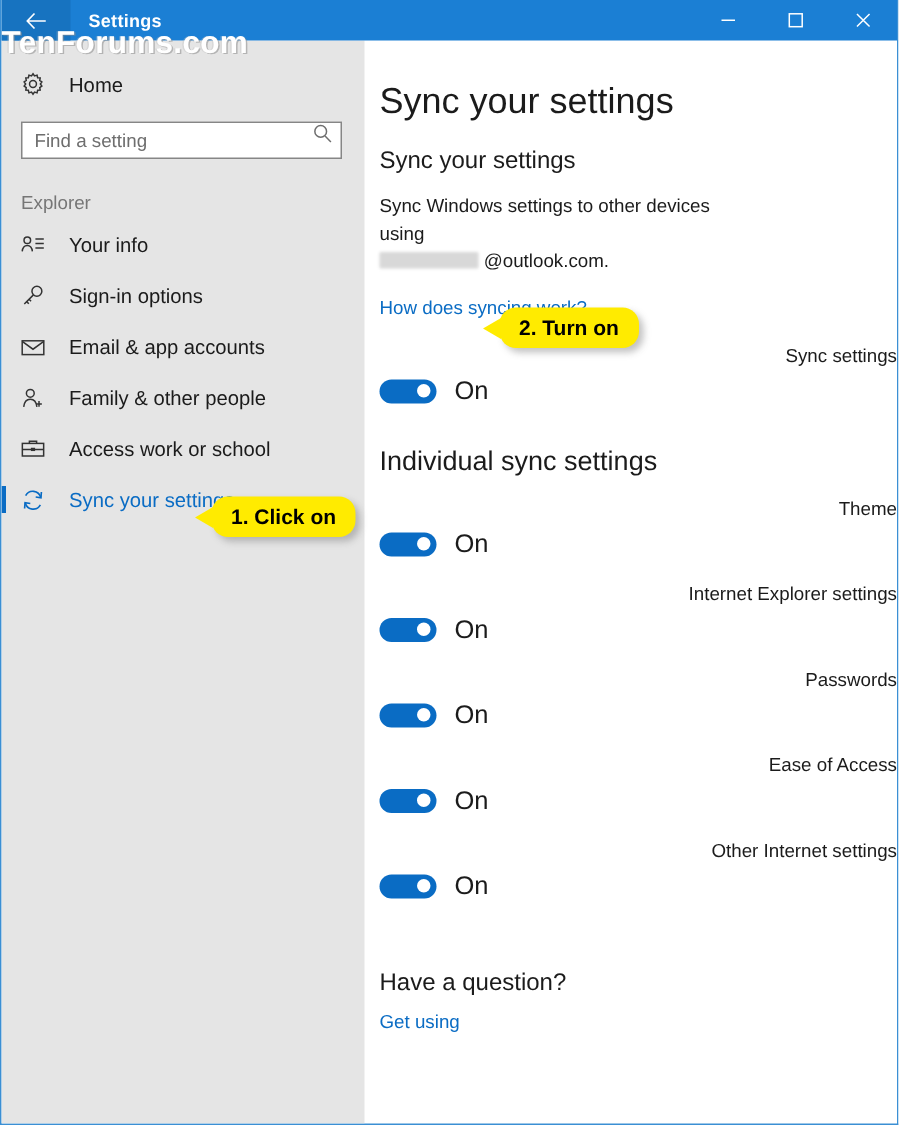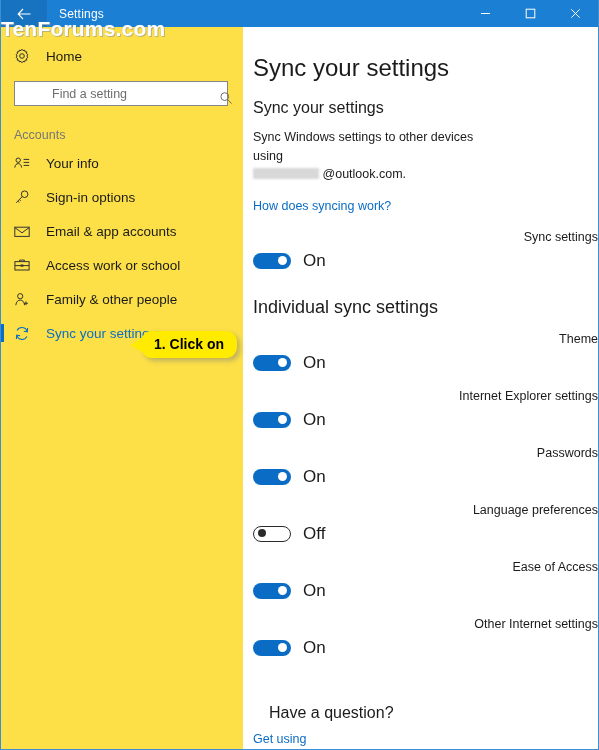--- a/index.html
+++ b/index.html
@@ -24,20 +24,21 @@
   }
 
   
   .titlebar {
     position: relative;
     height: 27px;
     background: #1b7fd4;
     display: flex;
     align-items: stretch;
     user-select: none;
+    font-weight: bold;
   }
   .back-btn {
     width: 46px;
     display: flex;
     align-items: center;
     justify-content: center;
     background: #1773c0;
     color: #ffffff;
   }
   .back-btn svg { display:block; }
@@ -78,21 +79,21 @@
   
   .body-wrap {
     display: flex;
     height: 722px;
   }
 
   
   .sidebar {
     width: 242px;
     flex: 0 0 242px;
-    background: #fde047;
+    background: #e5e5e5;
     padding-top: 12px;
     box-sizing: border-box;
   }
   .nav-row {
     position: relative;
     display: flex;
     align-items: center;
     height: 34px;
     padding-left: 13px;
     color: #1b1b1b;
@@ -119,22 +120,21 @@
     background: #0a6cc4;
   }
 
   .search-wrap { padding: 8px 15px 0 13px; }
   .search-box {
     position: relative;
     height: 23px;
     border: 1px solid #868686;
     background: #ffffff;
     display: flex;
-    align-items: flex-end;
-    padding-left: 29px;
+    align-items: flex-start;
   }
   .search-box input {
     border: none;
     outline: none;
     background: transparent;
     flex: 1;
     font-family: "Liberation Sans", sans-serif;
     font-size: 12.5px;
     color: #333;
     padding: 0 6px 0 8px;
@@ -253,21 +253,21 @@
     margin: 0 0 14px 0;
   }
 
   .block { margin-bottom: 16px; }
   .spacer-lg { height: 30px; }
 
   .footer-head {
     font-size: 16px;
     font-weight: 400;
     color: #1b1b1b;
-    margin: 0 0 7px 16px;
+    margin: 0 0 7px 0;
   }
 
   
   .callout {
     position: absolute;
     background: #ffeb00;
     border-radius: 11px;
     font-size: 14px;
     font-weight: bold;
     color: #000000;
@@ -360,21 +360,21 @@
             <svg width="14" height="14" viewBox="0 0 14 14">
               <g fill="none" stroke="#6e6e6e" stroke-width="1">
                 <circle cx="5.8" cy="5.6" r="3.9"></circle>
                 <path d="M8.7 8.6 L12.6 12.6"></path>
               </g>
             </svg>
           </span>
         </div>
       </div>
 
-      <div class="group-label">Accounts</div>
+      <div class="group-label">Explorer</div>
 
       <div class="nav-row">
         <span class="ico">
           <svg width="16" height="14" viewBox="0 0 16 14">
             <g fill="none" stroke="#333" stroke-width="1">
               <circle cx="4.2" cy="4.2" r="2.2"></circle>
               <path d="M0.8 11.6 C1.1 8.8 2.5 7.6 4.2 7.6 C5.9 7.6 7.3 8.8 7.6 11.6"></path>
               <path d="M9.6 3.4 H15.2 M9.6 6.4 H15.2 M9.6 9.4 H15.2"></path>
             </g>
           </svg>
@@ -397,49 +397,49 @@
       <div class="nav-row">
         <span class="ico">
           <svg width="16" height="13" viewBox="0 0 16 13">
             <g fill="none" stroke="#333" stroke-width="1">
               <rect x="0.8" y="2.2" width="14.4" height="9.2"></rect>
               <path d="M0.8 2.6 L8 7.8 L15.2 2.6"></path>
             </g>
           </svg>
         </span>
         <span class="lbl">Email &amp; app accounts</span>
+      </div>
+
+      <div class="nav-row">
+        <span class="ico">
+          <svg width="16" height="15" viewBox="0 0 16 15">
+            <g fill="none" stroke="#333" stroke-width="1">
+              <circle cx="6.2" cy="4.2" r="2.6"></circle>
+              <path d="M1.8 13.2 C2.2 9.6 4.1 8.1 6.2 8.1 C8.3 8.1 10.2 9.6 10.6 13.2"></path>
+              <path d="M12 9.4 V13.2 M10.1 11.3 H13.9"></path>
+            </g>
+          </svg>
+        </span>
+        <span class="lbl">Family &amp; other people</span>
       </div>
 
       <div class="nav-row">
         <span class="ico">
           <svg width="16" height="14" viewBox="0 0 16 14">
             <g fill="none" stroke="#333" stroke-width="1">
               <rect x="0.9" y="3.6" width="14.2" height="8.4"></rect>
               <path d="M5.6 3.6 V2.1 H10.4 V3.6"></path>
               <path d="M0.9 7.6 H15.1"></path>
               <rect x="6.6" y="6.5" width="2.8" height="2.2" fill="#333" stroke="none"></rect>
             </g>
           </svg>
         </span>
         <span class="lbl">Access work or school</span>
       </div>
 
-      <div class="nav-row">
-        <span class="ico">
-          <svg width="16" height="15" viewBox="0 0 16 15">
-            <g fill="none" stroke="#333" stroke-width="1">
-              <circle cx="6.2" cy="4.2" r="2.6"></circle>
-              <path d="M1.8 13.2 C2.2 9.6 4.1 8.1 6.2 8.1 C8.3 8.1 10.2 9.6 10.6 13.2"></path>
-              <path d="M12 9.4 V13.2 M10.1 11.3 H13.9"></path>
-            </g>
-          </svg>
-        </span>
-        <span class="lbl">Family &amp; other people</span>
-      </div>
-
       <div class="nav-row selected">
         <span class="ico">
           <svg width="16" height="15" viewBox="0 0 16 15">
             <g fill="none" stroke="#0a6cc4" stroke-width="1.1">
               <path d="M13.1 5.6 A5.4 5.4 0 0 0 3.1 4.4"></path>
               <path d="M2.9 9.3 A5.4 5.4 0 0 0 12.9 10.6"></path>
               <path d="M13.6 2 L13.3 5.8 L9.8 5.3"></path>
               <path d="M2.4 13 L2.7 9.2 L6.2 9.7"></path>
             </g>
           </svg>
@@ -500,29 +500,20 @@
       <div class="block">
         <div class="field-label">Passwords</div>
         <div class="toggle-row">
           <div class="switch on">
               <span class="knob"></span>
             </div>
           <span class="switch-state">On</span>
         </div>
       </div>
 
-      <div class="block">
-        <div class="field-label">Language preferences</div>
-        <div class="toggle-row">
-          <div class="switch off">
-              <span class="knob"></span>
-            </div>
-          <span class="switch-state">Off</span>
-        </div>
-      </div>
 
       <div class="block">
         <div class="field-label">Ease of Access</div>
         <div class="toggle-row">
           <div class="switch on">
               <span class="knob"></span>
             </div>
           <span class="switch-state">On</span>
         </div>
       </div>
@@ -545,14 +536,18 @@
       </div>
 
     </div>
   </div>
 
   <div class="callout" id="callout-click">
     <span class="tail"></span>
     <span>1. Click on</span>
   </div>
 
+  <div class="callout" id="callout-turnon">
+    <span class="tail"></span>
+    <span>2. Turn on</span>
+  </div>
 
 </div>
 
 </body></html>

